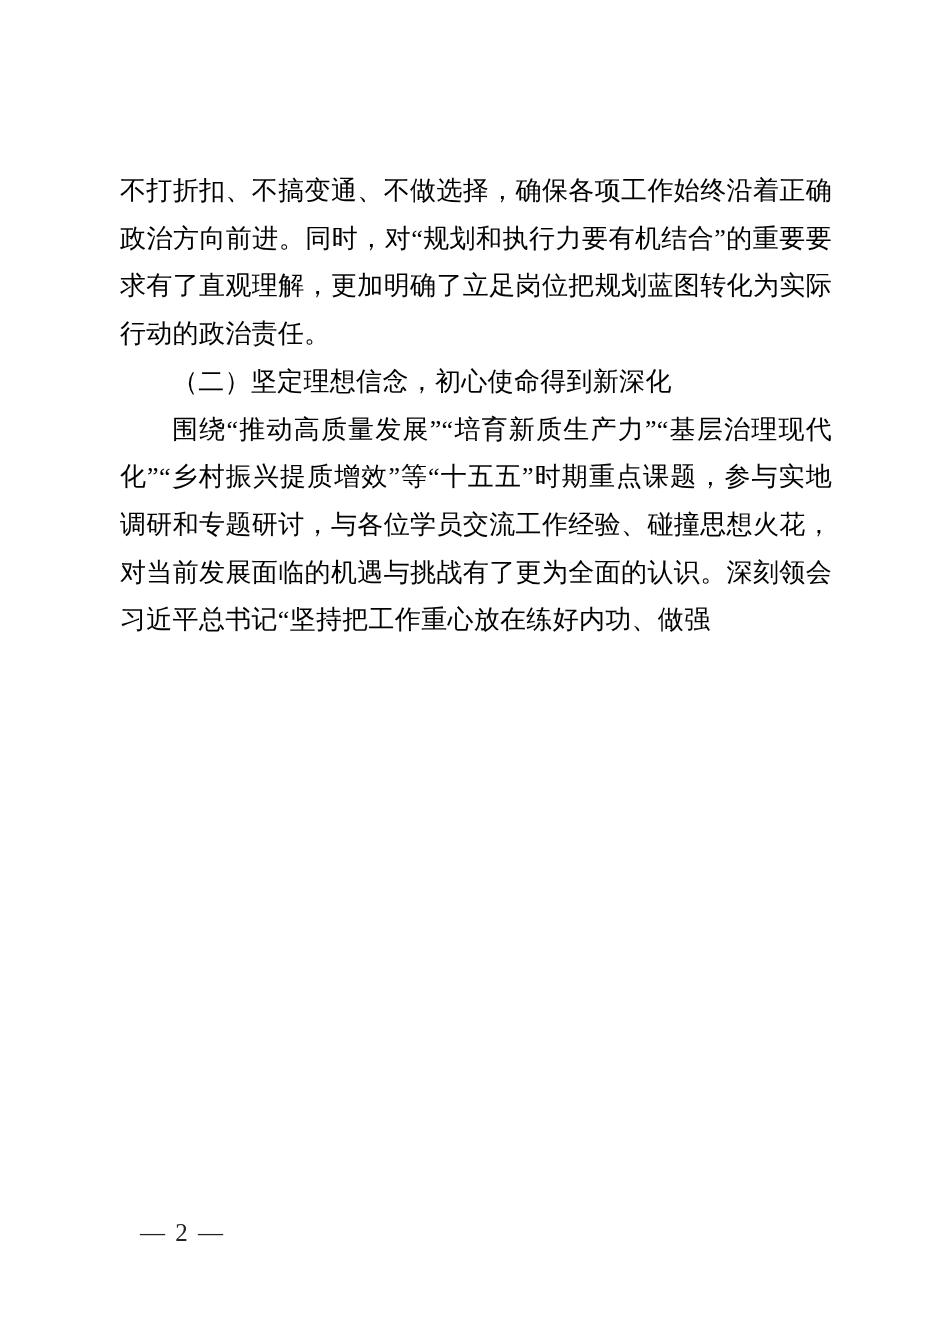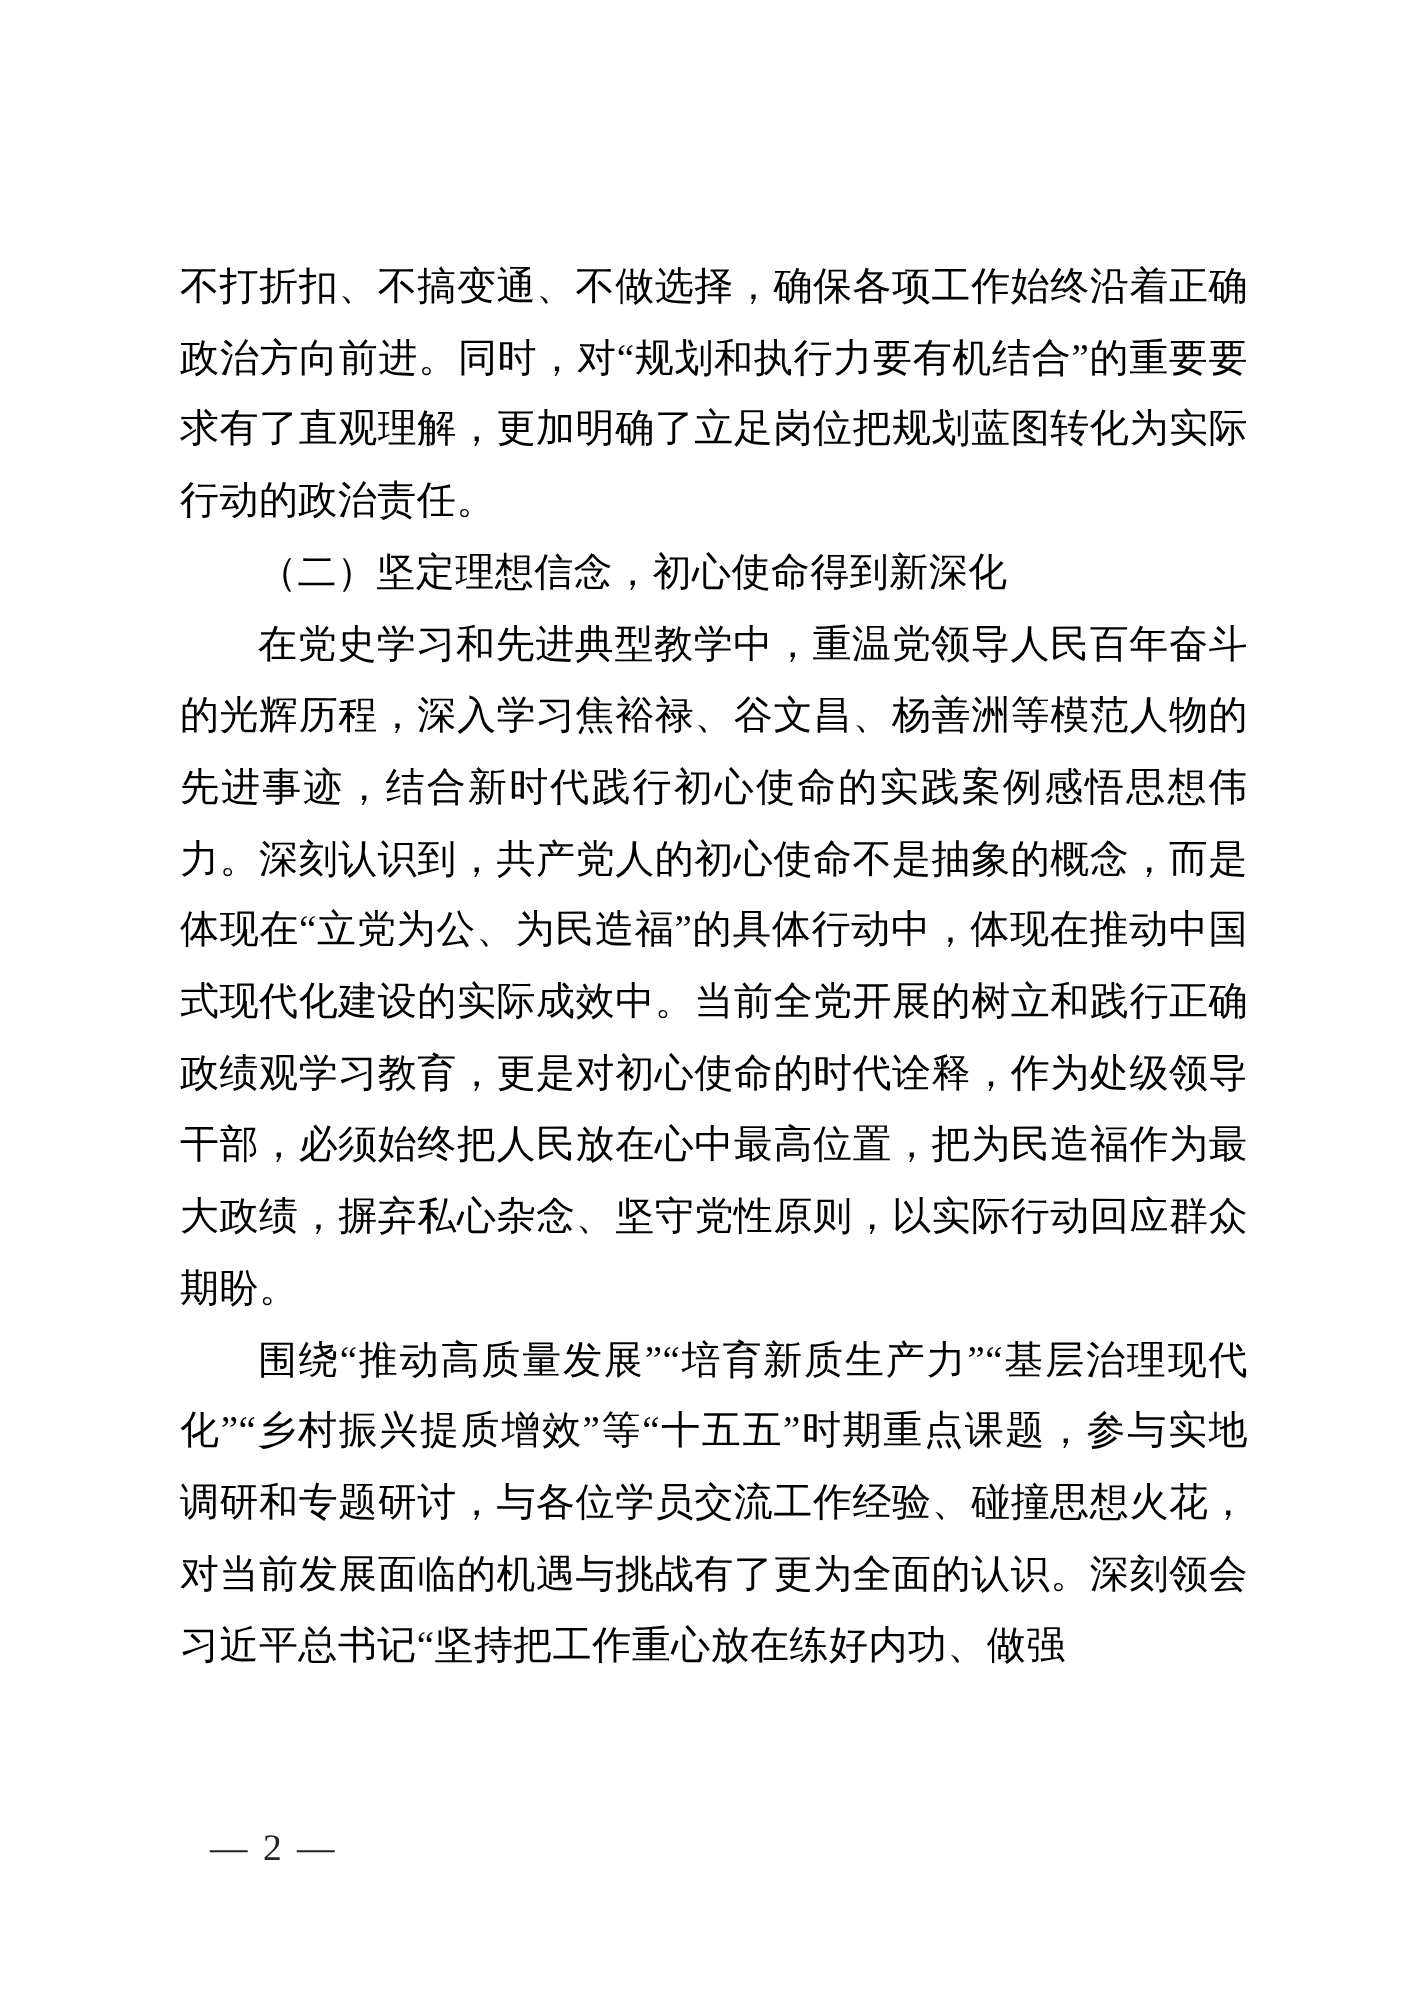--- a/index.html
+++ b/index.html
@@ -50,17 +50,16 @@
     letter-spacing: 2px;
   }
 </style>
 </head>
 <body>
 
 <div class="page">
   <div class="content">
     <p class="para-noindent">不打折扣、不搞变通、不做选择，确保各项工作始终沿着正确政治方向前进。同时，对“规划和执行力要有机结合”的重要要求有了直观理解，更加明确了立足岗位把规划蓝图转化为实际行动的政治责任。</p>
     <p class="section-heading">（二）坚定理想信念，初心使命得到新深化</p>
-    <p class="para-indent">在党史学习和先进典型教学中，重温党领导人民百年奋斗的光辉历程，深入学习焦裕禄、谷文昌、杨善洲等模范人物的先进事迹，结合新时代践行初心使命的实践案例感悟思想伟力。深刻认识到，共产党人的初心使命不是抽象的概念，而是体现在“立党为公、为民造福”的具体行动中，体现在推动中国式现代化建设的实际成效中。当前全党开展的树立和践行正确政绩观学习教育，更是对初心使命的时代诠释，作为处级领导干部，必须始终把人民放在心中最高位置，把为民造福作为最大政绩，摒弃私心杂念、坚守党性原则，以实际行动回应群众期盼。</p>
     <p class="para-indent">围绕“推动高质量发展”“培育新质生产力”“基层治理现代化”“乡村振兴提质增效”等“十五五”时期重点课题，参与实地调研和专题研讨，与各位学员交流工作经验、碰撞思想火花，对当前发展面临的机遇与挑战有了更为全面的认识。深刻领会习近平总书记“坚持把工作重心放在练好内功、做强</p>
   </div>
   <div class="page-footer">— 2 —</div>
 </div>
 
 </body></html>

